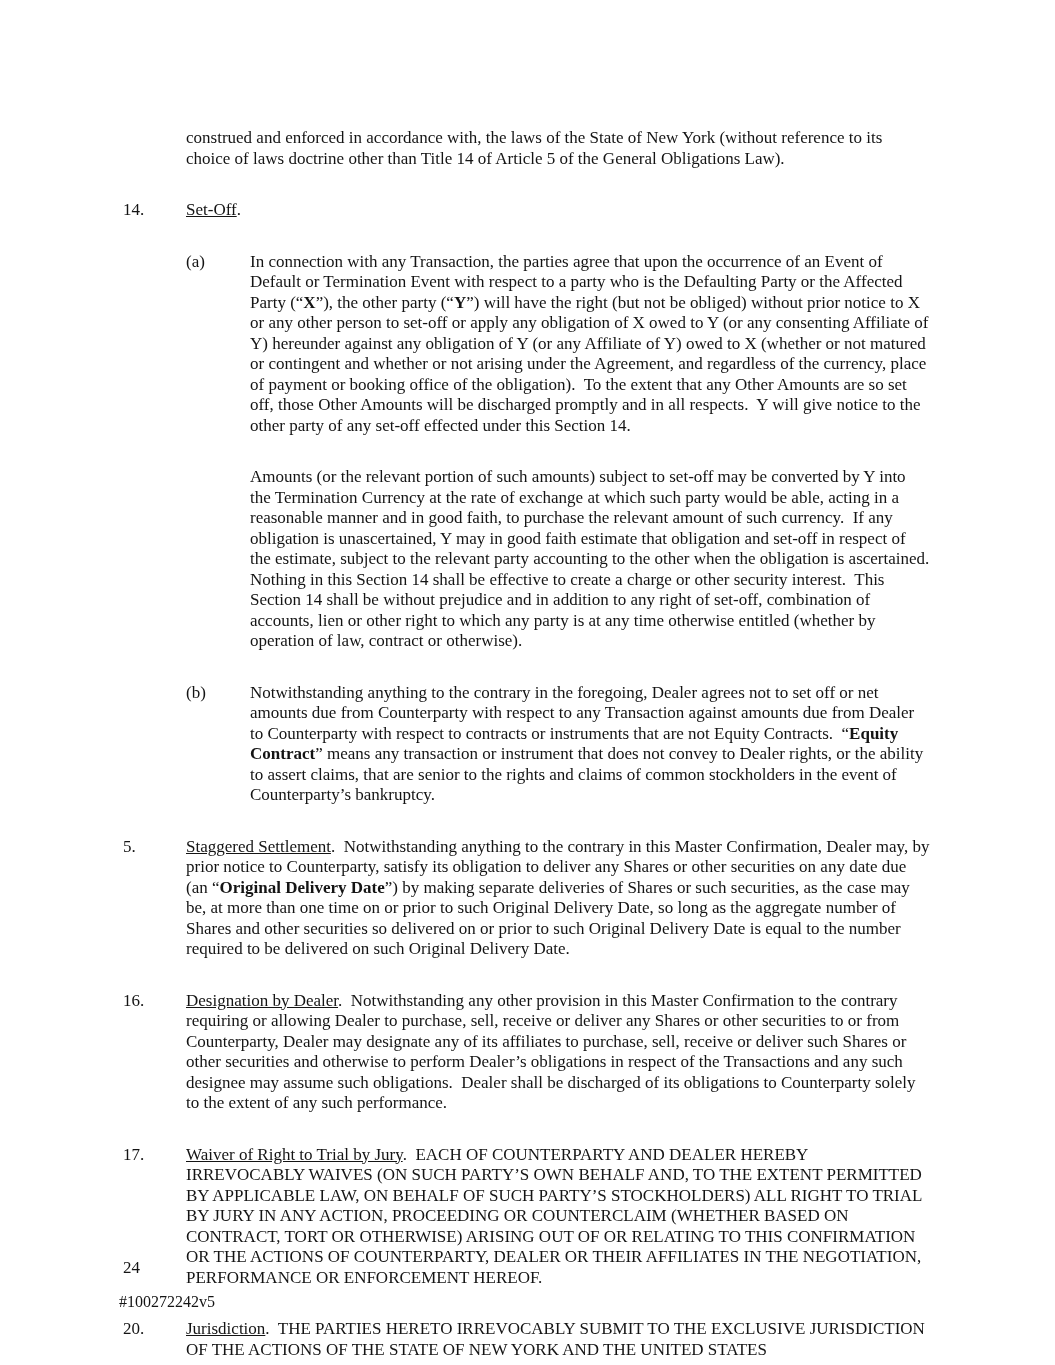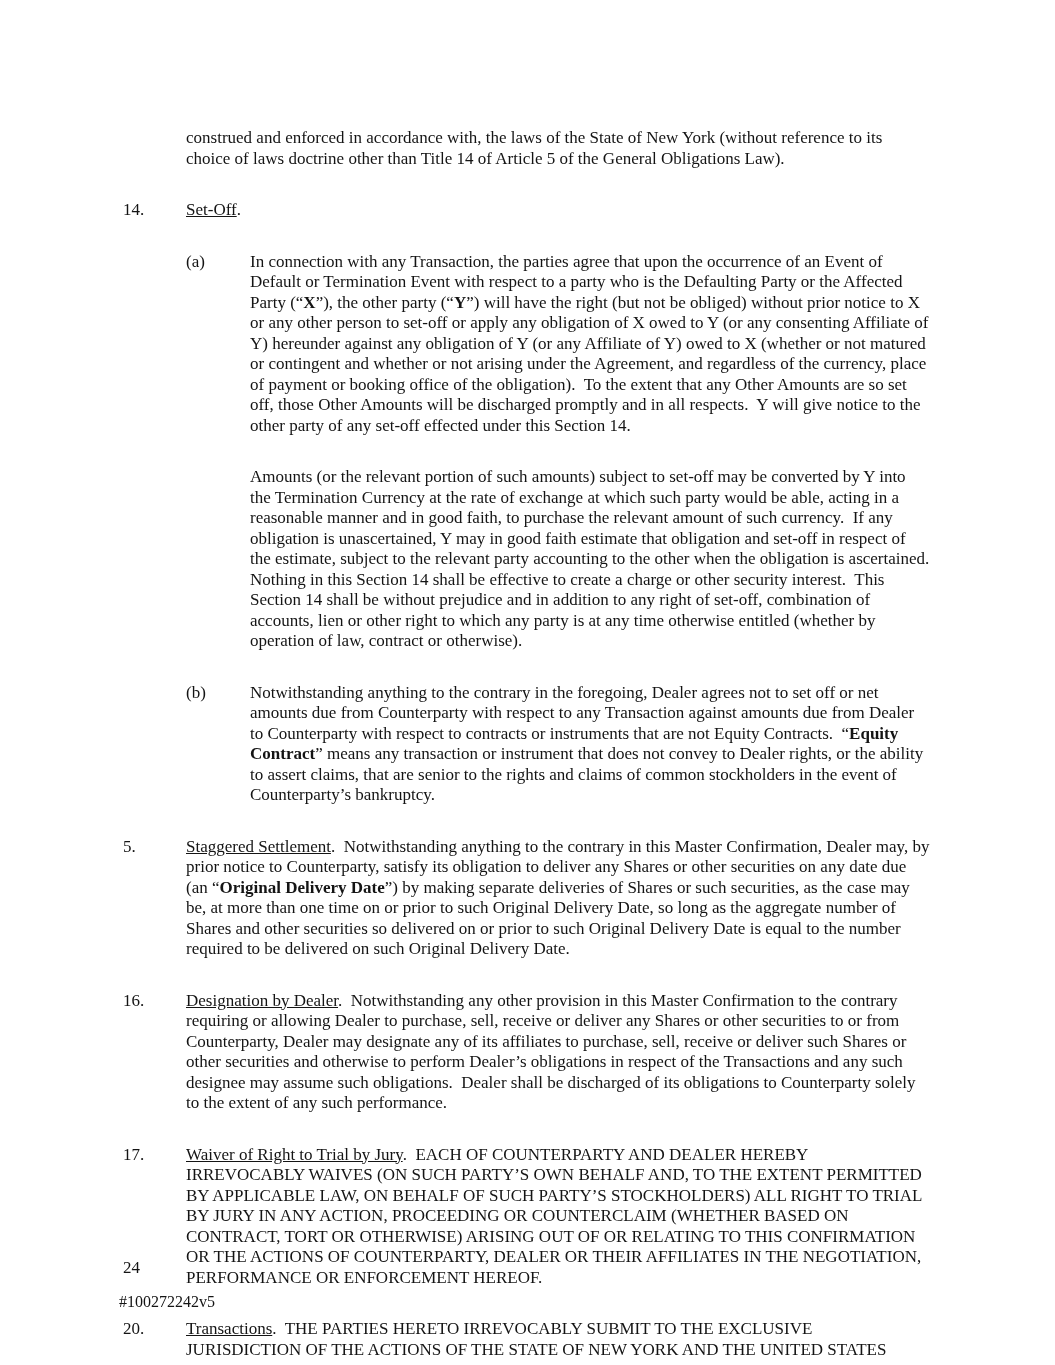--- a/index.html
+++ b/index.html
@@ -73,18 +73,18 @@
       <div class="block section">
         <span class="numcol">16.</span>
         <div class="runs"><span class="u">Designation by Dealer</span><span>.  Notwithstanding any other provision in this Master Confirmation to the contrary requiring or allowing Dealer to purchase, sell, receive or deliver any Shares or other securities to or from Counterparty, Dealer may designate any of its affiliates to purchase, sell, receive or deliver such Shares or other securities and otherwise to perform Dealer’s obligations in respect of the Transactions and any such designee may assume such obligations.  Dealer shall be discharged of its obligations to Counterparty solely to the extent of any such performance.</span></div>
       </div>
       <div class="block section">
         <span class="numcol">17.</span>
         <div class="runs"><span class="u">Waiver of Right to Trial by Jury</span><span>.  EACH OF COUNTERPARTY AND DEALER HEREBY IRREVOCABLY WAIVES (ON SUCH PARTY’S OWN BEHALF AND, TO THE EXTENT PERMITTED BY APPLICABLE LAW, ON BEHALF OF SUCH PARTY’S STOCKHOLDERS) ALL RIGHT TO TRIAL BY JURY IN ANY ACTION, PROCEEDING OR COUNTERCLAIM (WHETHER BASED ON CONTRACT, TORT OR OTHERWISE) ARISING OUT OF OR RELATING TO THIS CONFIRMATION OR THE ACTIONS OF COUNTERPARTY, DEALER OR THEIR AFFILIATES IN THE NEGOTIATION, PERFORMANCE OR ENFORCEMENT HEREOF.</span></div>
       </div>
       <div class="block section">
         <span class="numcol">20.</span>
-        <div class="runs"><span class="u">Transactions</span><span>.  THE PARTIES HERETO IRREVOCABLY SUBMIT TO THE EXCLUSIVE JURISDICTION OF THE ACTIONS OF THE STATE OF NEW YORK AND THE UNITED STATES</span></div>
+        <div class="runs"><span class="u">Jurisdiction</span><span>.  THE PARTIES HERETO IRREVOCABLY SUBMIT TO THE EXCLUSIVE JURISDICTION OF THE ACTIONS OF THE STATE OF NEW YORK AND THE UNITED STATES</span></div>
       </div>
     </div>
   <div class="pagenum">24</div>
   <div class="footer">#100272242v5</div>
 </div>
 
 </body></html>

